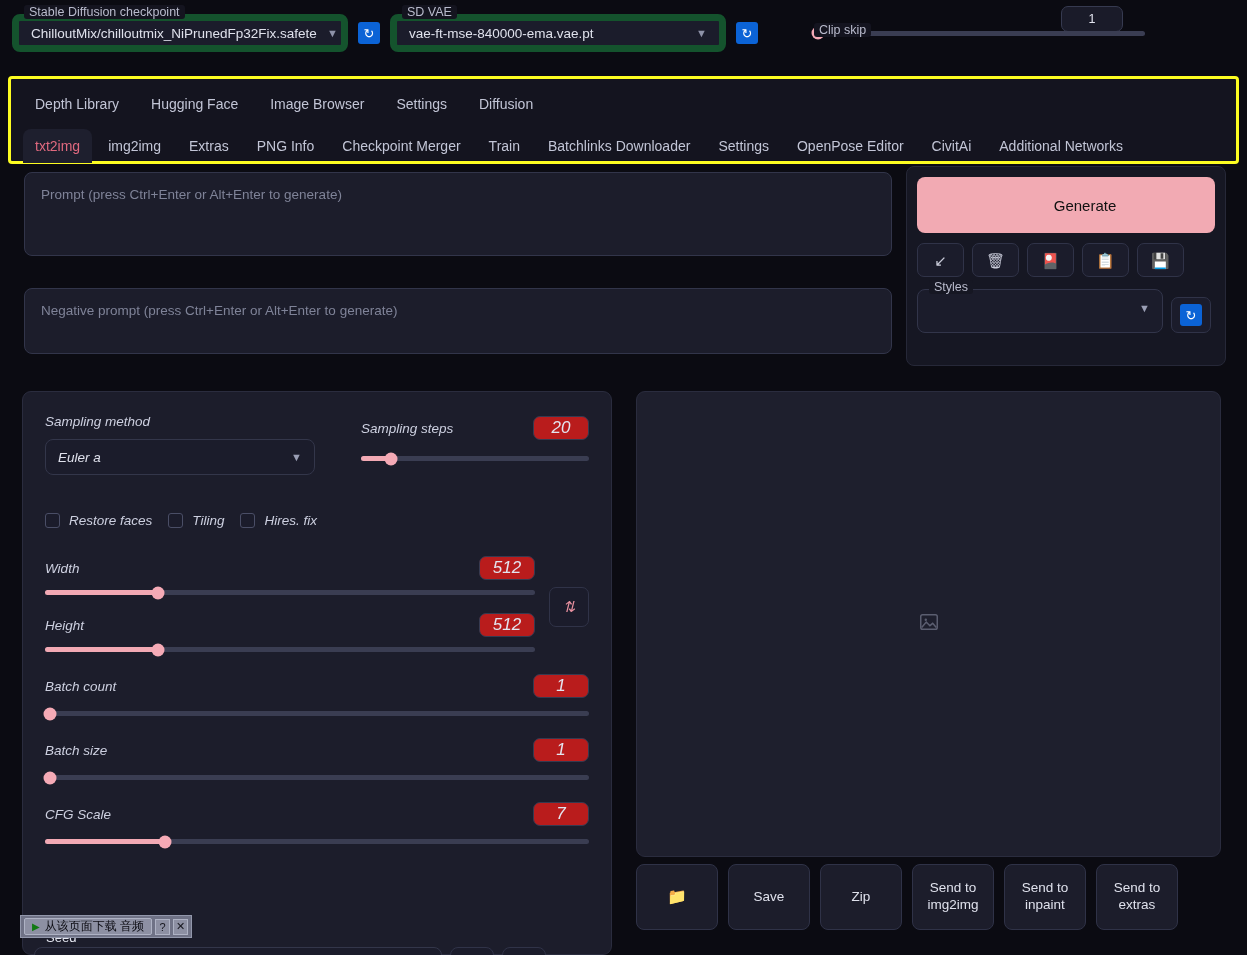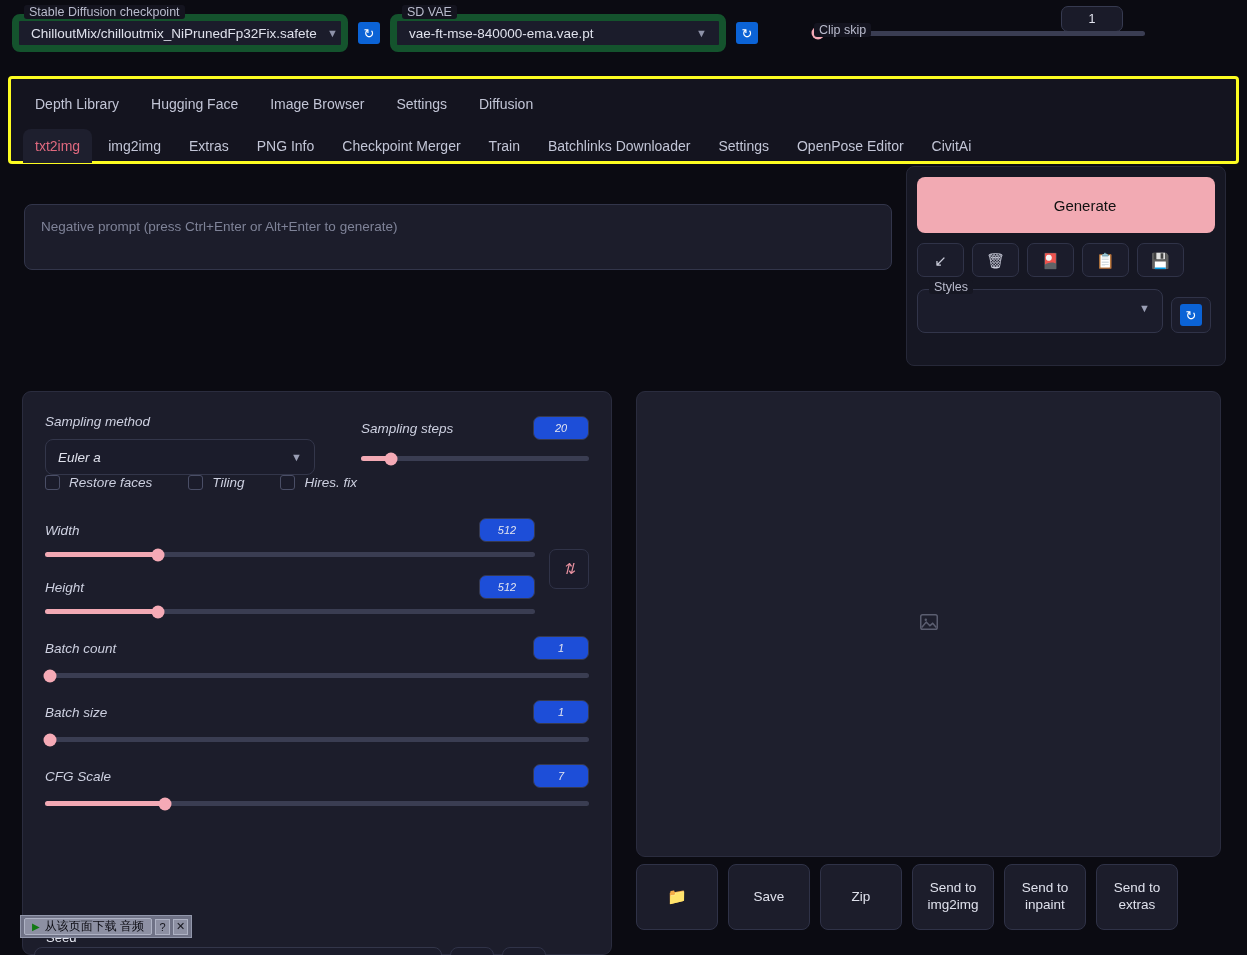--- a/index.html
+++ b/index.html
@@ -114,27 +114,27 @@
   .samp-left { width: 270px; }
   .samp-right { flex: 1; padding-top: 2px; }
   .dropdown {
     margin-top: 10px; width: 270px; height: 36px; background: #1b1c2b;
     border: 1px solid #33364a; border-radius: 8px;
     display: flex; align-items: center; justify-content: space-between;
     padding: 0 12px; font-size: 13.5px; color: #dfe1ec;
   }
   .num-pill {
     width: 56px; height: 24px; border: 1px solid #363a50; border-radius: 7px;
-    background: #1d4ed8; color: #e3e5f0; font-size: 11px;
+    background: #b91c1c; color: #e3e5f0; font-size: 17px;
     display: flex; align-items: center; justify-content: center;
   }
   .steps-head { display: flex; align-items: center; justify-content: space-between; }
   .steps-slider { margin-top: 16px; display: flex; align-items: center; }
 
-  .checks { display: flex; gap: 36px; align-items: center; }
+  .checks { display: flex; gap: 16px; margin-top: 38px; align-items: center; }
   .chk { display: flex; align-items: center; gap: 9px; font-size: 13.5px; color: #cdd0e0; }
   .chk-box { width: 15px; height: 15px; border: 1px solid #4a4e66; border-radius: 3px; background: #1b1c2b; }
 
   .dim-area { display: flex; gap: 14px; margin-top: 28px; align-items: center; }
   .dims { flex: 1; }
   .dim-head { display: flex; align-items: center; justify-content: space-between; }
   .dim-slider { margin-top: 10px; display: flex; align-items: center; }
   .swap-btn {
     width: 40px; height: 40px; background: #1b1c2b; border: 1px solid #303348;
     border-radius: 7px; display: flex; align-items: center; justify-content: center;
@@ -239,26 +239,28 @@
       <div class="tab-bot active">txt2img</div>
       <div class="tab-bot">img2img</div>
       <div class="tab-bot">Extras</div>
       <div class="tab-bot">PNG Info</div>
       <div class="tab-bot">Checkpoint Merger</div>
       <div class="tab-bot">Train</div>
       <div class="tab-bot">Batchlinks Downloader</div>
       <div class="tab-bot">Settings</div>
       <div class="tab-bot">OpenPose Editor</div>
       <div class="tab-bot">CivitAi</div>
+      <div class="tab-bot">Additional Networks</div>
     </div>
   </div>
 
   <div class="main">
 
     <div class="prompt-col">
+      <div class="prompt-box">Prompt (press Ctrl+Enter or Alt+Enter to generate)</div>
       <div class="prompt-box neg">Negative prompt (press Ctrl+Enter or Alt+Enter to generate)</div>
     </div>
 
     <div class="gen-card">
       <div class="gen-btn">Generate</div>
       <div class="tool-row">
         <div class="tool-btn">↙</div>
         <div class="tool-btn">🗑</div>
         <div class="tool-btn">🎴</div>
         <div class="tool-btn">📋</div>

